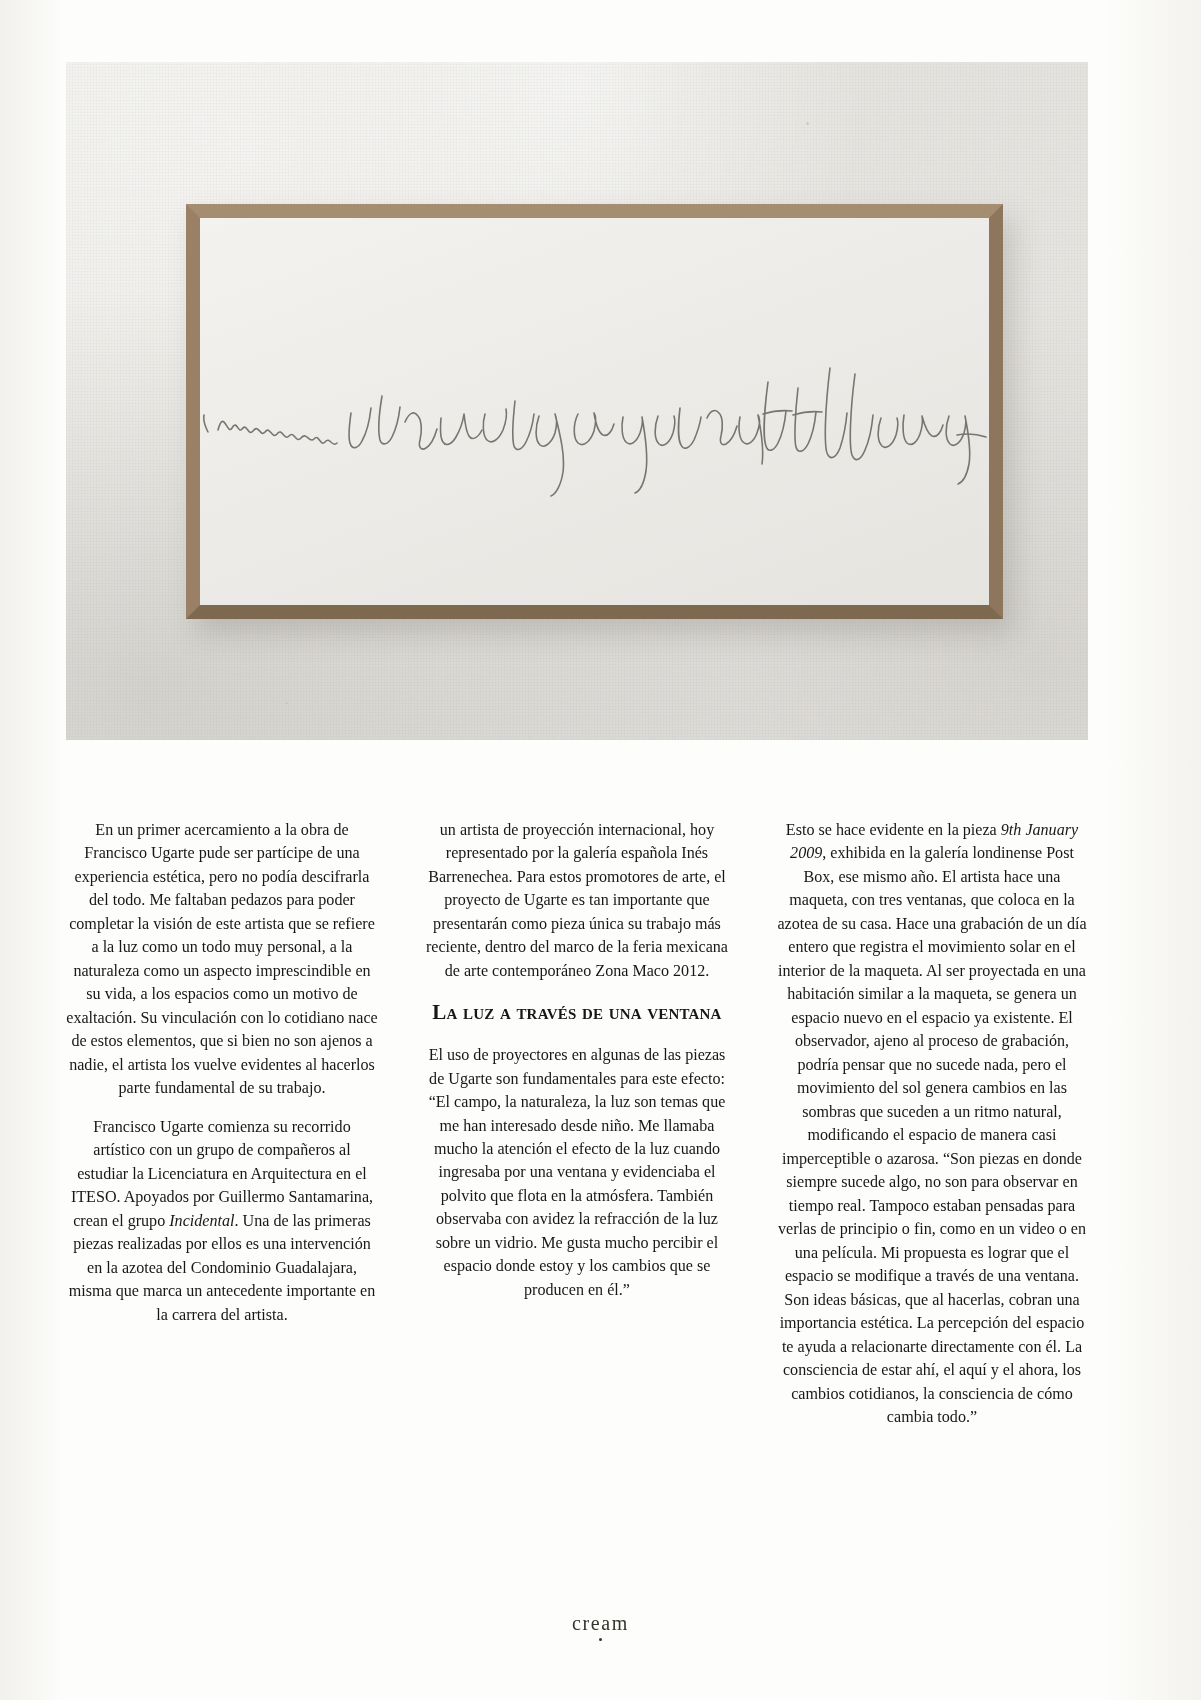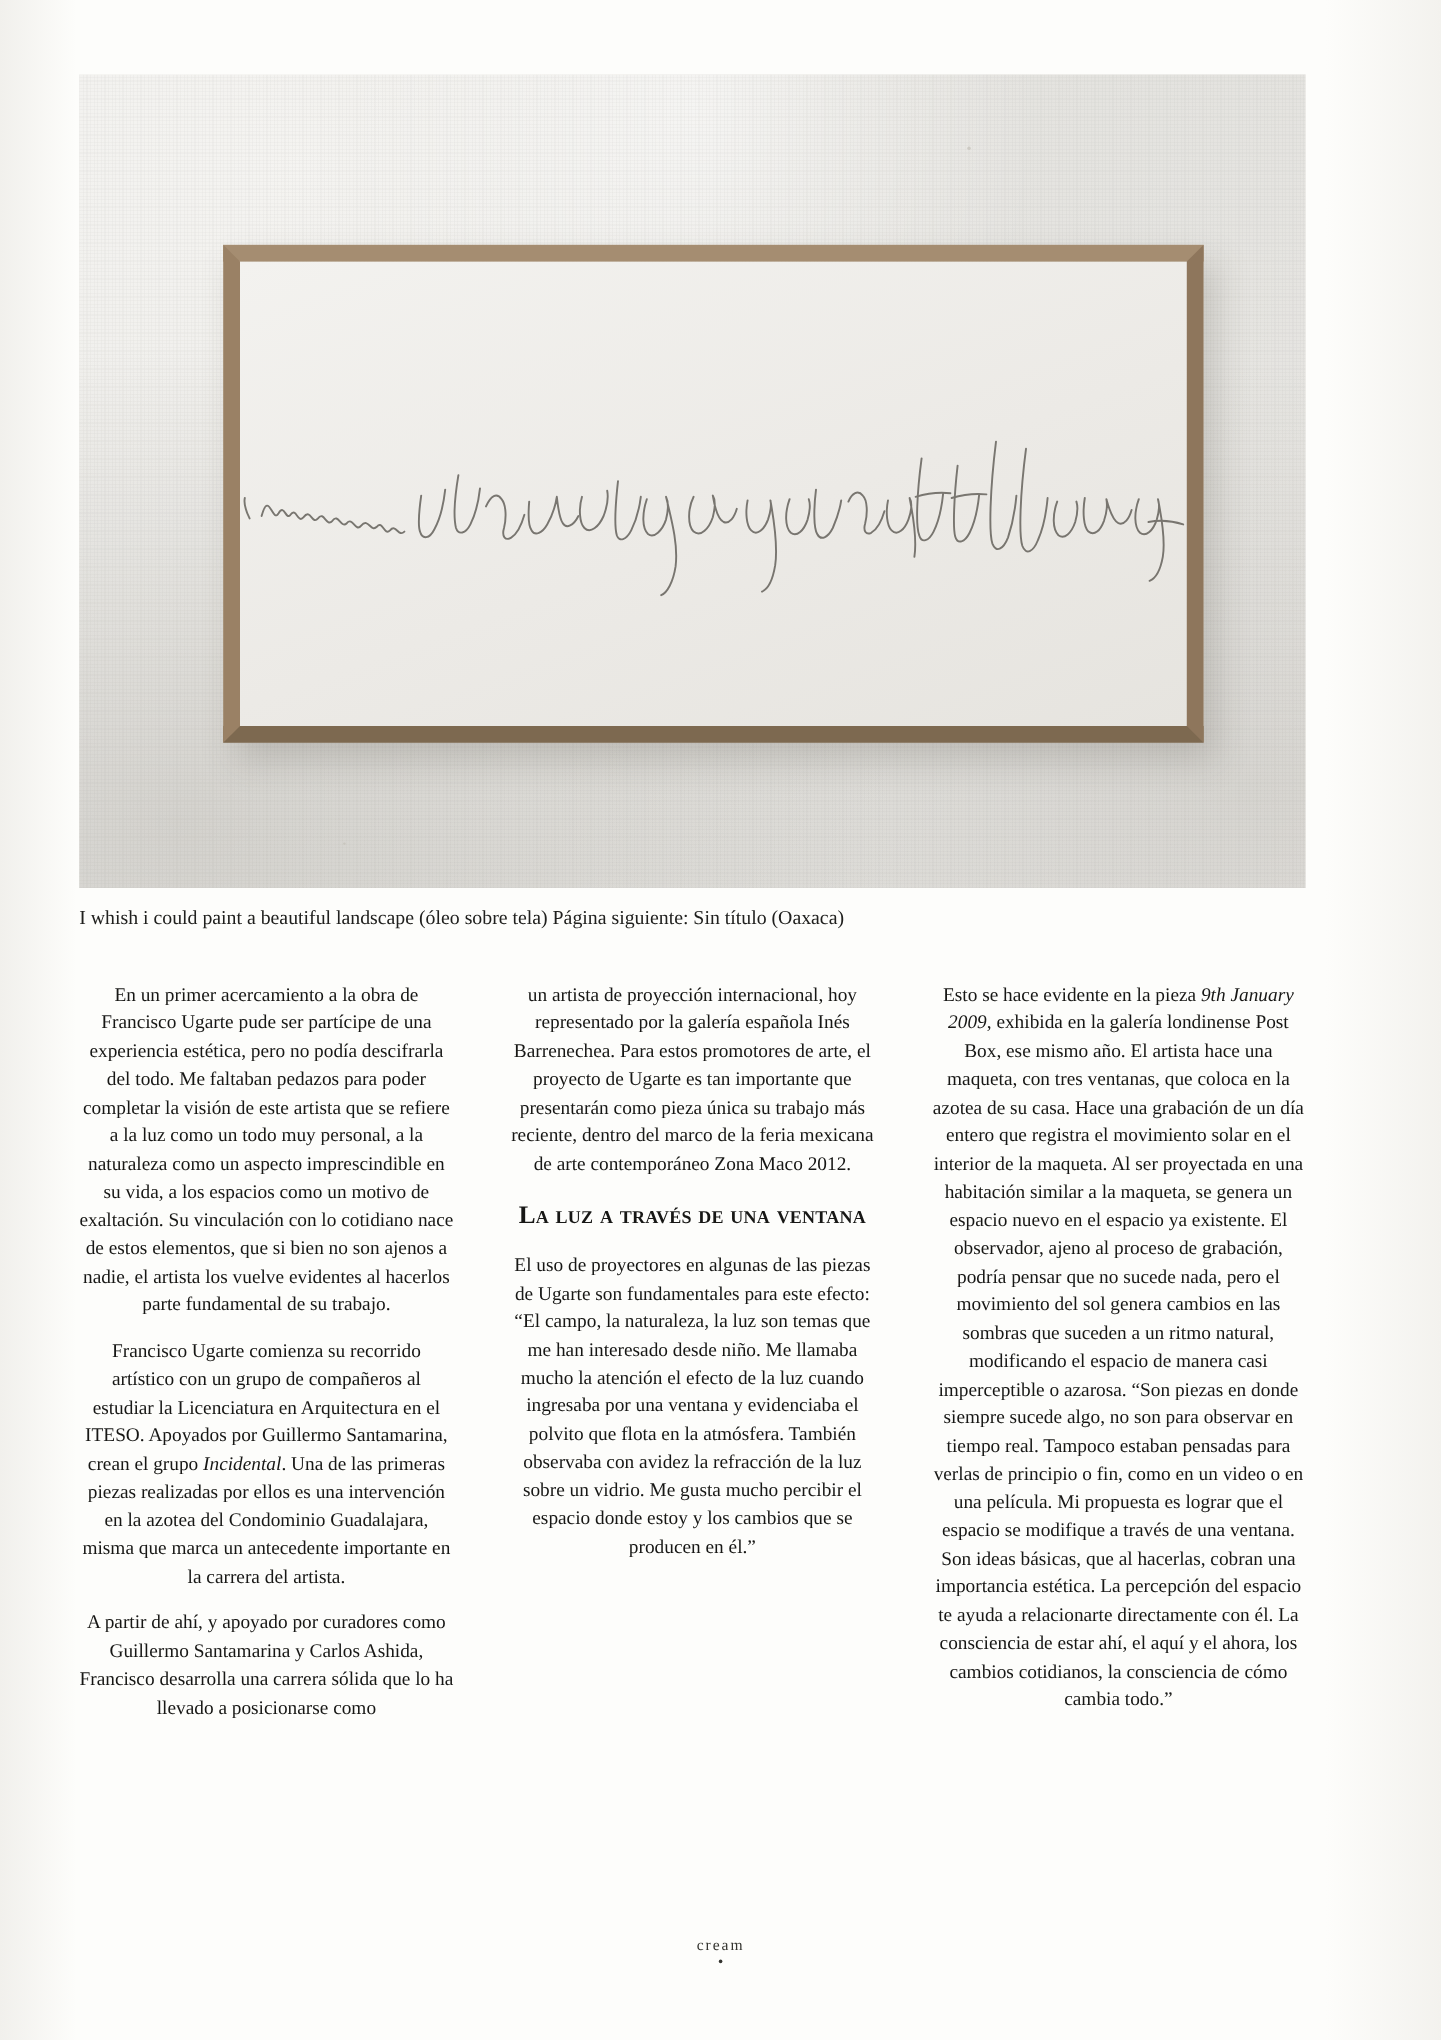--- a/index.html
+++ b/index.html
@@ -151,21 +151,21 @@
   
   .footer {
     position: absolute;
     left: 0;
     top: 1612px;
     width: 1201px;
     text-align: center;
   }
   .footer .brand {
     font-family: "Liberation Serif", serif;
-    font-size: 13px;
+    font-size: 20px;
     letter-spacing: 1.6px;
     color: #34342f;
   }
   .footer .dot {
     display: block;
     margin: 3px auto 0;
     width: 3px; height: 3px;
     border-radius: 50%;
     background: #34342f;
   }
@@ -238,28 +238,26 @@
             <path d="M8 214 c-3 -6 -5 -12 -4 -17"></path>
           </g>
         </svg>
       </div>
     </div>
 
     <div class="speck" style="left:740px; top:60px; width:3px; height:3px;"></div>
     <div class="speck" style="left:220px; top:640px; width:2px; height:2px;"></div>
   </div>
 
-  <div class="caption">I whish i could paint a beautiful landscape (óleo sobre tela)  Página siguiente: Sin título (Oaxaca)</div>
 
   <div class="columns">
 
     <div class="col">
       <p>En un primer acercamiento a la obra de Francisco Ugarte pude ser partícipe de una experiencia estética, pero no podía descifrarla del todo. Me faltaban pedazos para poder completar la visión de este artista que se refiere a la luz como un todo muy personal, a la naturaleza como un aspecto imprescindible en su vida, a los espacios como un motivo de exaltación. Su vinculación con lo cotidiano nace de estos elementos, que si bien no son ajenos a nadie, el artista los vuelve evidentes al hacerlos parte fundamental de su trabajo.</p>
       <p><span>Francisco Ugarte comienza su recorrido artístico con un grupo de compañeros al estudiar la Licenciatura en Arquitectura en el ITESO. Apoyados por Guillermo Santamarina, crean el grupo </span><em>Incidental</em><span>. Una de las primeras piezas realizadas por ellos es una intervención en la azotea del Condominio Guadalajara, misma que marca un antecedente importante en la carrera del artista.</span></p>
-      <p>A partir de ahí, y apoyado por curadores como Guillermo Santamarina y Carlos Ashida, Francisco desarrolla una carrera sólida que lo ha llevado a posicionarse como</p>
     </div>
 
     <div class="col">
       <p>un artista de proyección internacional, hoy representado por la galería española Inés Barrenechea. Para estos promotores de arte, el proyecto de Ugarte es tan importante que presentarán como pieza única su trabajo más reciente, dentro del marco de la feria mexicana de arte contemporáneo Zona Maco 2012.</p>
       <p class="subhead">La luz a través de una ventana</p>
       <p>El uso de proyectores en algunas de las piezas de Ugarte son fundamentales para este efecto: “El campo, la naturaleza, la luz son temas que me han interesado desde niño. Me llamaba mucho la atención el efecto de la luz cuando ingresaba por una ventana y evidenciaba el polvito que flota en la atmósfera. También observaba con avidez la refracción de la luz sobre un vidrio. Me gusta mucho percibir el espacio donde estoy y los cambios que se producen en él.”</p>
     </div>
 
     <div class="col">
       <p><span>Esto se hace evidente en la pieza </span><em>9th January 2009</em><span>, exhibida en la galería londinense Post Box, ese mismo año. El artista hace una maqueta, con tres ventanas, que coloca en la azotea de su casa. Hace una grabación de un día entero que registra el movimiento solar en el interior de la maqueta. Al ser proyectada en una habitación similar a la maqueta, se genera un espacio nuevo en el espacio ya existente. El observador, ajeno al proceso de grabación, podría pensar que no sucede nada, pero el movimiento del sol genera cambios en las sombras que suceden a un ritmo natural, modificando el espacio de manera casi imperceptible o azarosa. “Son piezas en donde siempre sucede algo, no son para observar en tiempo real. Tampoco estaban pensadas para verlas de principio o fin, como en un video o en una película. Mi propuesta es lograr que el espacio se modifique a través de una ventana. Son ideas básicas, que al hacerlas, cobran una importancia estética. La percepción del espacio te ayuda a relacionarte directamente con él. La consciencia de estar ahí, el aquí y el ahora, los cambios cotidianos, la consciencia de cómo cambia todo.”</span></p>

